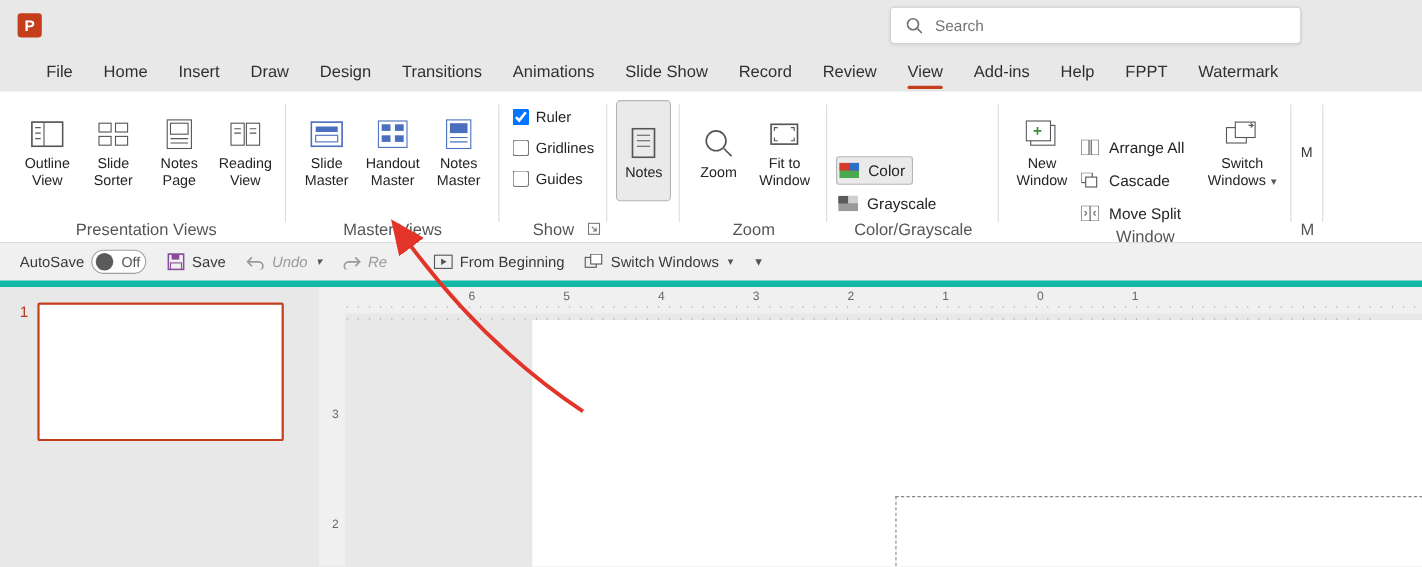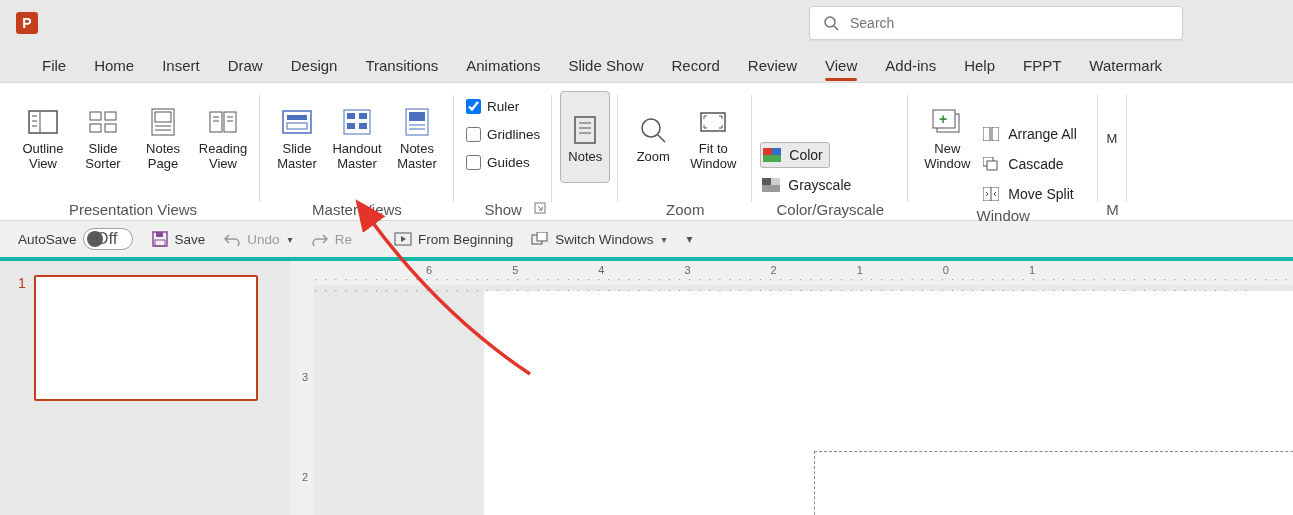--- a/index.html
+++ b/index.html
@@ -33,27 +33,27 @@
   .ribbon svg { display:block;}
 
   .stack-col { display:flex; flex-direction:column; gap:4px; padding-top:2px;justify-content:flex-end;}
   .check-row { display:flex; align-items:center; gap:6px; font-size:13.5px; height:26px; padding:0 4px;}
   .check-row input { width:15px; height:15px;}
 
   .btn-row { display:flex; align-items:center; gap:8px; font-size:14px; height:26px; padding:0 6px 0 2px; cursor:pointer;}
   .btn-row.active { background:#eaeaea; border:1px solid #b5b5b5; border-radius:3px;}
 
   
-  .qat { display:flex; align-items:center; height:40px; padding:0 18px; gap:18px; background:#f0f0f0; border-bottom:4px solid #14b8a6;}
+  .qat { display:flex; align-items:center; height:40px; padding:0 18px; gap:18px; background:#f0f0f0; border-bottom:6px solid #14b8a6;}
   .qat-item { display:flex; align-items:center; gap:6px; font-size:13.5px; color:#3a3a3a; cursor:pointer;}
   .toggle { width:50px; height:22px; background:#fff; border:1px solid #a0a0a0; border-radius:11px; position:relative; display:flex; align-items:center;}
   .toggle .knob{ width:16px;height:16px;border-radius:50%;background:#5a5a5a;margin-left:3px;}
-  .toggle .offlbl{ position:absolute;right:14px;font-size:17px;color:#555;}
+  .toggle .offlbl{ position:absolute;right:4px;font-size:13px;color:#555;}
   .chevd { font-size:10px; color:#555; margin-left:2px;}
-  .qat .disabled { color:#9a9a9a; }
+  .qat .disabled { color:#9a9a9a;font-style:italic; }
 
   
   .workspace { display:flex; height:calc(515px - 46px - 36px - 139px - 40px); position:relative;}
   .thumb-pane { width: 290px; background:#e8e8e8; padding:14px 10px 10px 18px; display:flex; gap:8px;}
   .slide-num { font-size:14px; color:#b53b1f;}
   .slide-thumb { width:224px; height:126px; background:#fff; border:2px solid #c43e1c; border-radius:2px;}
 
   .ruler-v { width:24px; background:#f0f0f0; position:relative;}
   .slide-area { flex:1; background:#e8e8e8; position:relative;}
   .ruler-h { position:absolute; left:0; right:0; top:0; height:24px; background:#f0f0f0;}
@@ -356,20 +356,33 @@
           <span class="sw">
               <svg width="16" height="14">
                 <rect x="0" y="0" width="16" height="14" fill="none" stroke="#555"></rect>
                 <line x1="8" y1="0" x2="8" y2="14" stroke="#555"></line>
                 <path d="M5 7 L3 5 M5 7 L3 9 M11 7 L13 5 M11 7 L13 9" stroke="#555"></path>
               </svg>
             </span>
           <span>Move Split</span>
         </div>
       </div>
+      <div class="big-btn" style="width:74px">
+        <div class="iconbox">
+          <svg width="32" height="24">
+              <rect x="2" y="6" width="18" height="14" fill="none" stroke="#555"></rect>
+              <rect x="10" y="1" width="18" height="14" fill="#fff" stroke="#555"></rect>
+              <path d="M22 4 L26 4 L24 2 M24 6 L26 4" stroke="#555" fill="none"></path>
+            </svg>
+        </div>
+        <div class="lbl">
+            <span>Switch</span>
+            <span><span>Windows</span><span class="chevd"> ▾</span></span>
+          </div>
+      </div>
     </div>
     <div class="group-label">Window</div>
   </div>
 
   <div class="group" style="min-width:20px">
     <div class="group-inner">
         <div style="width:12px;font-size:13px;padding-top:40px;color:#333">M</div>
       </div>
     <div class="group-label">M</div>
   </div>

